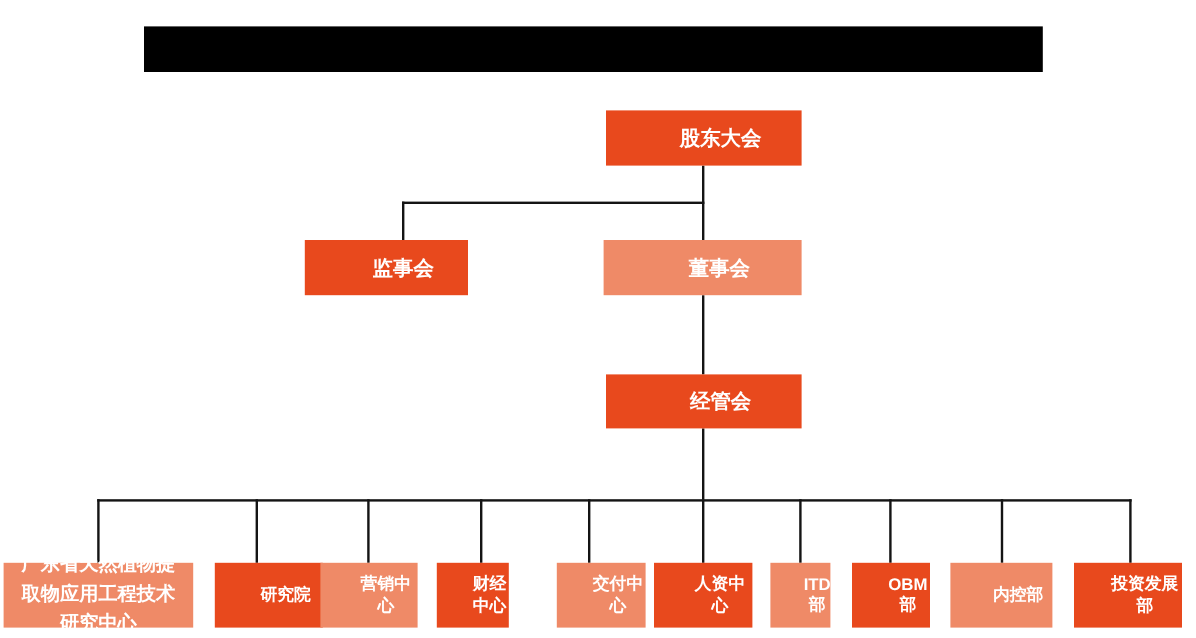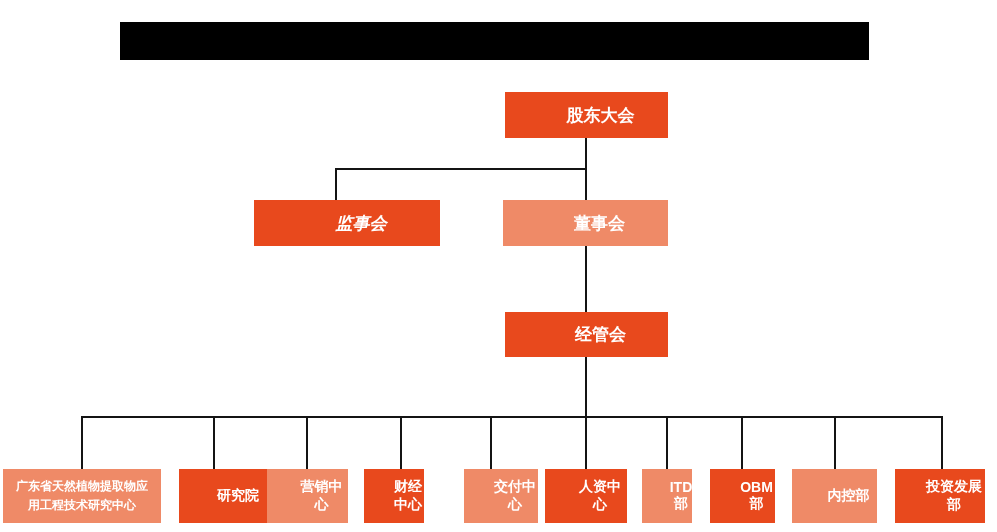--- a/index.html
+++ b/index.html
@@ -37,28 +37,28 @@
   .vline, .hline {
     position: absolute;
     background: var(--line, #141414);
   }
   .vline { width: 2px; }
   .hline { height: 2px; }
 
   
   #n-shareholders { left:505px; top:92px;  width:163px; height:46px; font-size:17px; }
   
-  #n-supervisors  { left:254px; top:200px; width:186px; height:46px; font-size:17px;font-style:italic; }
+  #n-supervisors  { left:254px; top:200px; width:136px; height:46px; font-size:17px; }
   #n-directors    { left:503px; top:200px; width:165px; height:46px; font-size:17px; }
   
   #n-management   { left:505px; top:312px; width:163px; height:45px; font-size:17px; }
 
   
   .dept { top:469px; height:54px; font-size:14px; }
-  #n-dept-0 { left:3px;   width:158px; font-size:12px; line-height:1.55; padding:0 8px; }
+  #n-dept-0 { left:3px;   width:158px; font-size:16px; line-height:1.55; padding:0 8px; }
   #n-dept-1 { left:179px; width:90px; }
   #n-dept-2 { left:267px; width:81px; }
   #n-dept-3 { left:364px; width:60px; }
   #n-dept-4 { left:454px; width:74px;margin-left:10px; }
   #n-dept-5 { left:545px; width:82px; }
   #n-dept-6 { left:642px; width:50px; }
   #n-dept-7 { left:710px; width:65px; }
   #n-dept-8 { left:792px; width:85px; }
   #n-dept-9 { left:895px; width:90px; }
 

